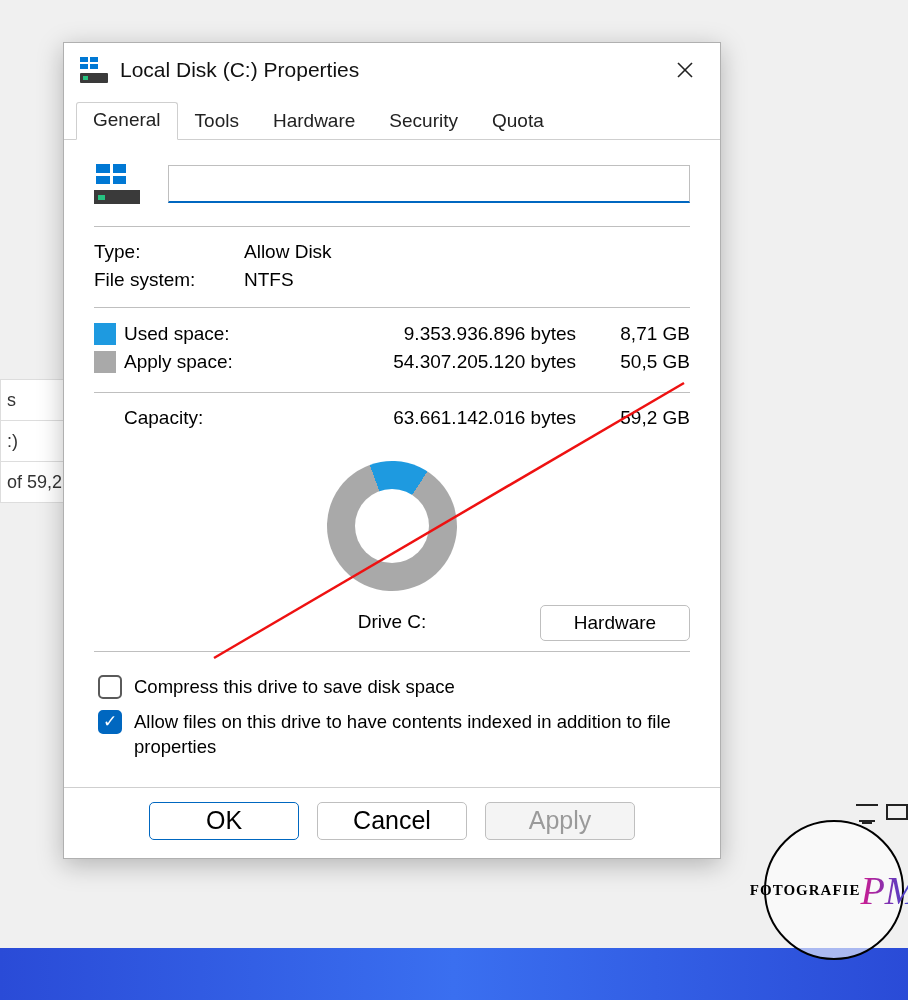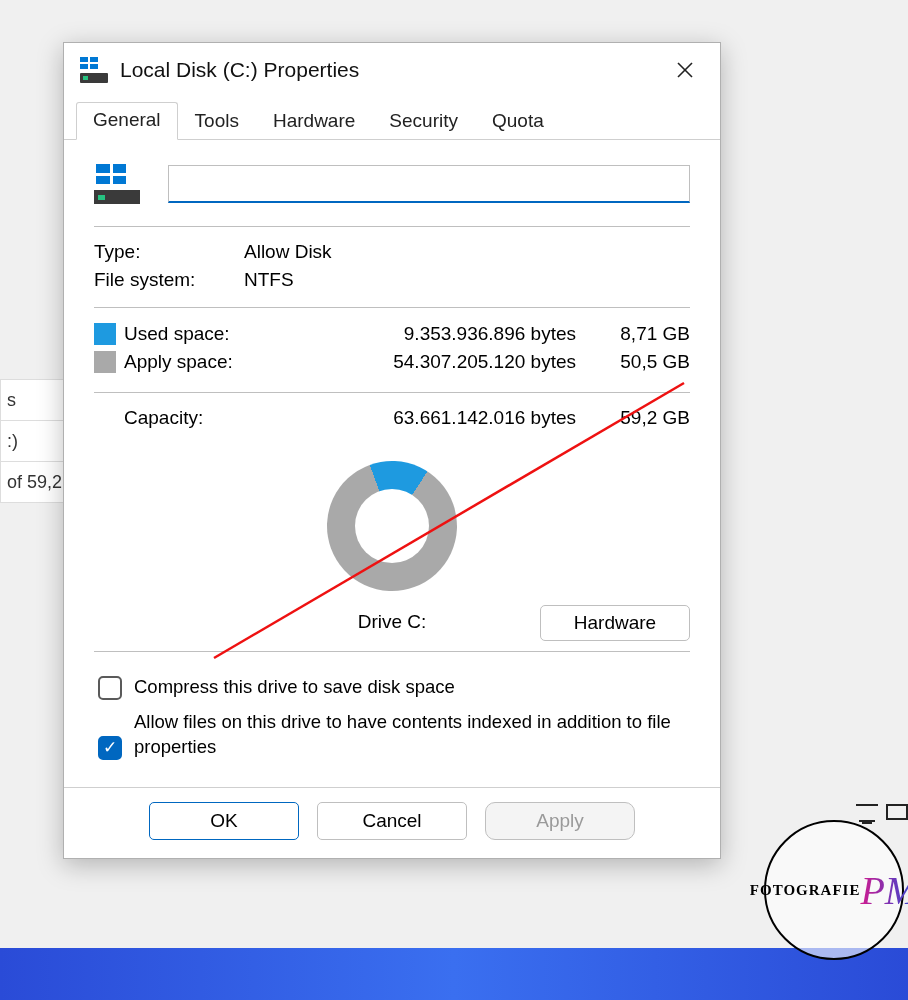--- a/index.html
+++ b/index.html
@@ -121,40 +121,40 @@
     display:flex; align-items:center; gap:40px; justify-content:center;
     padding: 0 0 12px 0; font-size:19px; position:relative;
   }
   .details-btn{
     position:absolute; right:0; top:-6px;
     width:150px; height:36px;
     border:1px solid #bfbfbf; border-radius:5px; background:#fff;
     font-size:19px; cursor:pointer;
   }
   .checks{ padding: 12px 0 16px 0; font-size:18.5px; line-height:1.35;}
-  .check-row{ display:flex; align-items:flex-end; gap:12px; padding:5px 4px;}
+  .check-row{ display:flex; align-items:flex-start; gap:12px; padding:5px 4px;}
   .cbox{
     width:24px; height:24px; border:2px solid #5a5a5a; border-radius:5px;
     flex:0 0 24px; display:flex; align-items:center; justify-content:center;
     cursor:pointer; background:#fff;
   }
   .cbox.checked{ background:#0067c0; border-color:#0067c0; color:#fff;}
   .cbox.checked::after{ content:"✓"; font-size:17px; line-height:1;}
   .dlg-buttons{
     border-top:1px solid #cfcfcf;
     display:flex; gap:18px; justify-content:center;
     padding:14px 26px 18px 26px;
   }
   .dlg-buttons button{
     width:150px; height:38px;
     border:1px solid #bfbfbf; border-radius:5px;
-    background:#fff; font-size:19px; cursor:pointer;
+    background:#fff; font-size:25px; cursor:pointer;
   }
   .dlg-buttons button.primary{ border-color:#0067c0;}
-  .dlg-buttons button:disabled{ color:#9a9a9a; background:#f4f4f4; cursor:default;border-radius:10px;}
+  .dlg-buttons button:disabled{ color:#9a9a9a; background:#f4f4f4; cursor:default;}
   
   .anno-line{
     position:absolute; pointer-events:none;
     left:0; top:0; width:100%; height:100%;
   }
   
   .watermark{
     position:absolute; right:4px; bottom:40px;
     width:140px; height:140px; border:2px solid #000; border-radius:50%;
     display:flex; align-items:center; justify-content:center;

